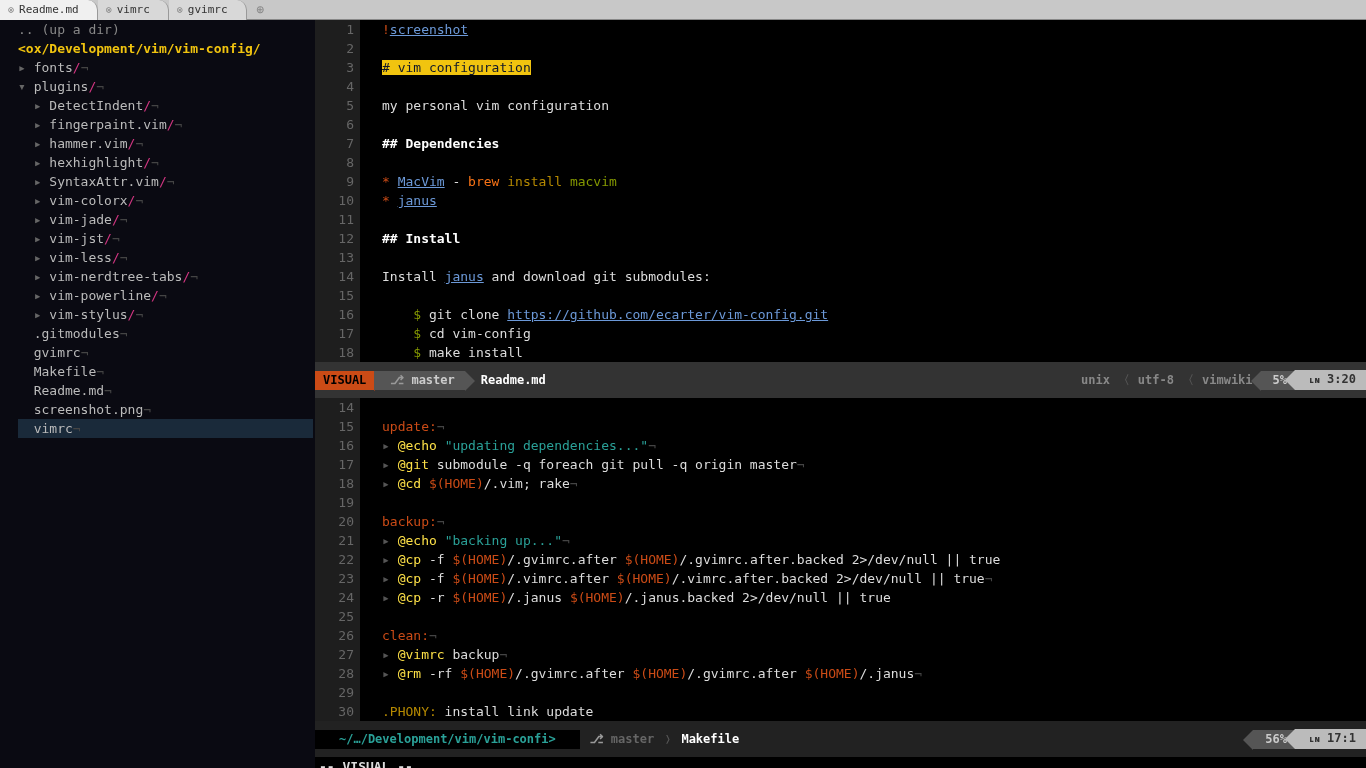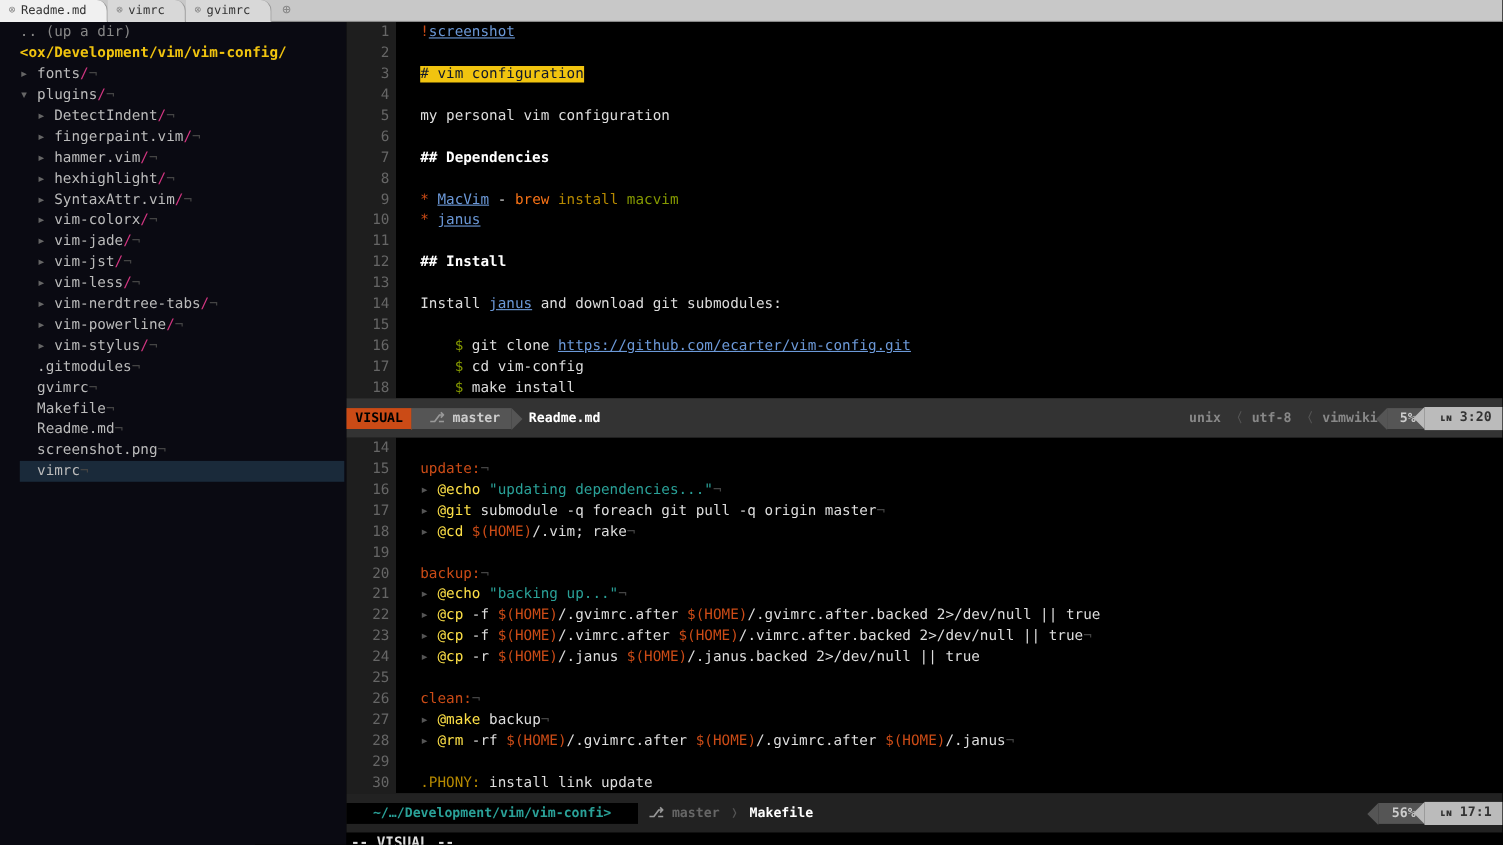--- a/index.html
+++ b/index.html
@@ -257,21 +257,21 @@
             <span class="line"><span class="arrow">▸ </span><span class="echo">@git</span><span> submodule -q foreach git pull -q origin master</span><span class="eol">¬</span></span>
             <span class="line"><span class="arrow">▸ </span><span class="echo">@cd </span><span class="var">$(HOME)</span><span>/.vim; rake</span><span class="eol">¬</span></span>
             <span class="line">&nbsp;</span>
             <span class="line"><span class="target">backup:</span><span class="eol">¬</span></span>
             <span class="line"><span class="arrow">▸ </span><span class="echo">@echo </span><span class="string">"backing up..."</span><span class="eol">¬</span></span>
             <span class="line"><span class="arrow">▸ </span><span class="echo">@cp</span><span> -f </span><span class="var">$(HOME)</span><span>/.gvimrc.after </span><span class="var">$(HOME)</span><span>/.gvimrc.after.backed 2&gt;/dev/null || true</span></span>
             <span class="line"><span class="arrow">▸ </span><span class="echo">@cp</span><span> -f </span><span class="var">$(HOME)</span><span>/.vimrc.after </span><span class="var">$(HOME)</span><span>/.vimrc.after.backed 2&gt;/dev/null || true</span><span class="eol">¬</span></span>
             <span class="line"><span class="arrow">▸ </span><span class="echo">@cp</span><span> -r </span><span class="var">$(HOME)</span><span>/.janus </span><span class="var">$(HOME)</span><span>/.janus.backed 2&gt;/dev/null || true</span></span>
             <span class="line">&nbsp;</span>
             <span class="line"><span class="target">clean:</span><span class="eol">¬</span></span>
-            <span class="line"><span class="arrow">▸ </span><span class="echo">@make</span><span> backup</span><span class="eol">¬</span></span>
+            <span class="line"><span class="arrow">▸ </span><span class="echo">@vimrc</span><span> backup</span><span class="eol">¬</span></span>
             <span class="line"><span class="arrow">▸ </span><span class="echo">@rm</span><span> -rf </span><span class="var">$(HOME)</span><span>/.gvimrc.after </span><span class="var">$(HOME)</span><span>/.gvimrc.after </span><span class="var">$(HOME)</span><span>/.janus</span><span class="eol">¬</span></span>
             <span class="line">&nbsp;</span>
             <span class="line"><span class="phony">.PHONY:</span><span> install link update</span></span>
           </div>
       </div>
       <div class="statusline inactive">
         <div class="seg-path"><span>~/…/Development/vim/vim-confi</span><span class="seg-path-arrow">&gt;</span></div>
         <div class="seg-branch2"><span class="branch-icon">⎇ </span><span>master</span></div>
         <div style="color:#555">❭</div>
         <div class="seg-file2">Makefile</div>

